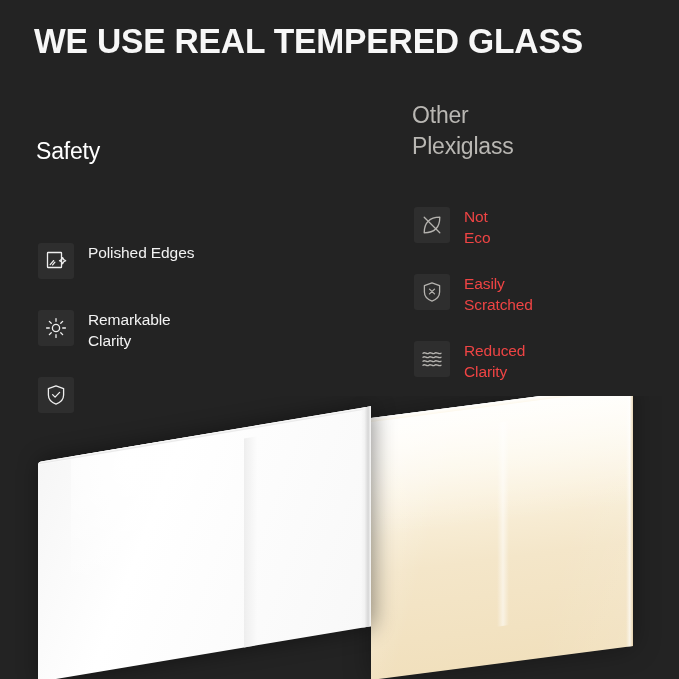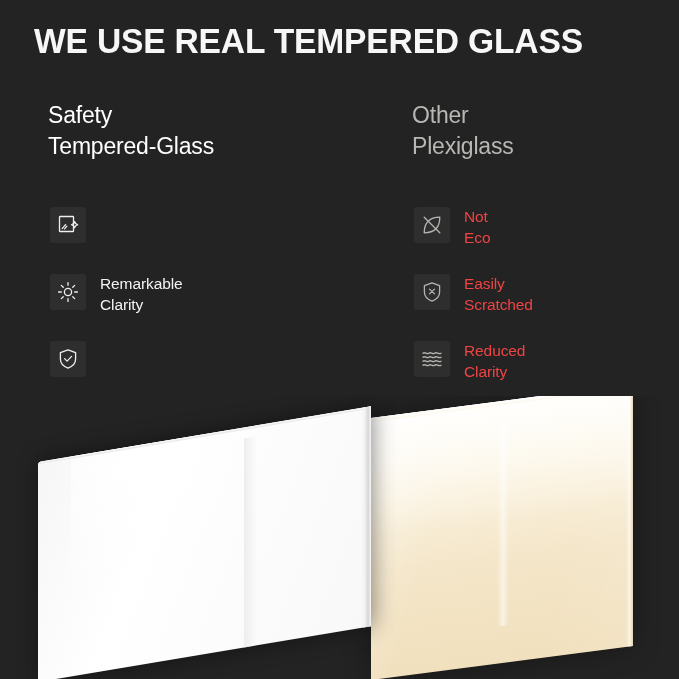--- a/index.html
+++ b/index.html
@@ -46,21 +46,21 @@
     left: 0;
     top: 100px;
     width: 679px;
     height: 300px;
   }
   .column {
     position: absolute;
     top: 0;
     width: 300px;
   }
-  .column-left  { left: 48px; }
+  .column-left  { left: 36px; margin-top: 36px; }
   .column-right { left: 412px; }
 
   .col-heading {
     font-size: 23px;
     line-height: 31px;
     font-weight: normal;
     letter-spacing: -0.2px;
     margin: 0;
     padding: 0;
   }
@@ -216,34 +216,34 @@
 
 <div class="infographic">
 
   <div class="title">WE USE REAL TEMPERED GLASS</div>
 
   <div class="columns">
 
     <div class="column column-left">
       <div class="col-heading">
         <span class="line">Safety</span>
-        <span class="line">Tempered-Glass</span>
       </div>
 
       <div class="features">
 
         <div class="feature">
           <span class="feature-icon">
             <svg width="22" height="22" viewBox="0 0 22 22" fill="none" stroke-width="1.3" stroke-linecap="round" stroke-linejoin="round">
               <rect x="2.5" y="2.5" width="14" height="15" rx="0.6"></rect>
               <path d="M5.2 14.6 L8.6 10.6 M7.6 14.9 L9.9 12.2"></path>
               <path d="M17.6 7.6 l1.1 2.0 2.0 1.1 -2.0 1.1 -1.1 2.0 -1.1 -2.0 -2.0 -1.1 2.0 -1.1 z"></path>
             </svg>
           </span>
           <span class="feature-text">
+            <span class="line">Polished Edges</span>
           </span>
         </div>
 
         <div class="feature">
           <span class="feature-icon">
             <svg width="22" height="22" viewBox="0 0 22 22" fill="none" stroke-width="1.3" stroke-linecap="round">
               <circle cx="11" cy="11" r="3.6"></circle>
               <path d="M11 1.6 V4.3 M11 17.7 V20.4 M1.6 11 H4.3 M17.7 11 H20.4
                        M4.35 4.35 L6.25 6.25 M15.75 15.75 L17.65 17.65
                        M17.65 4.35 L15.75 6.25 M6.25 15.75 L4.35 17.65"></path>

